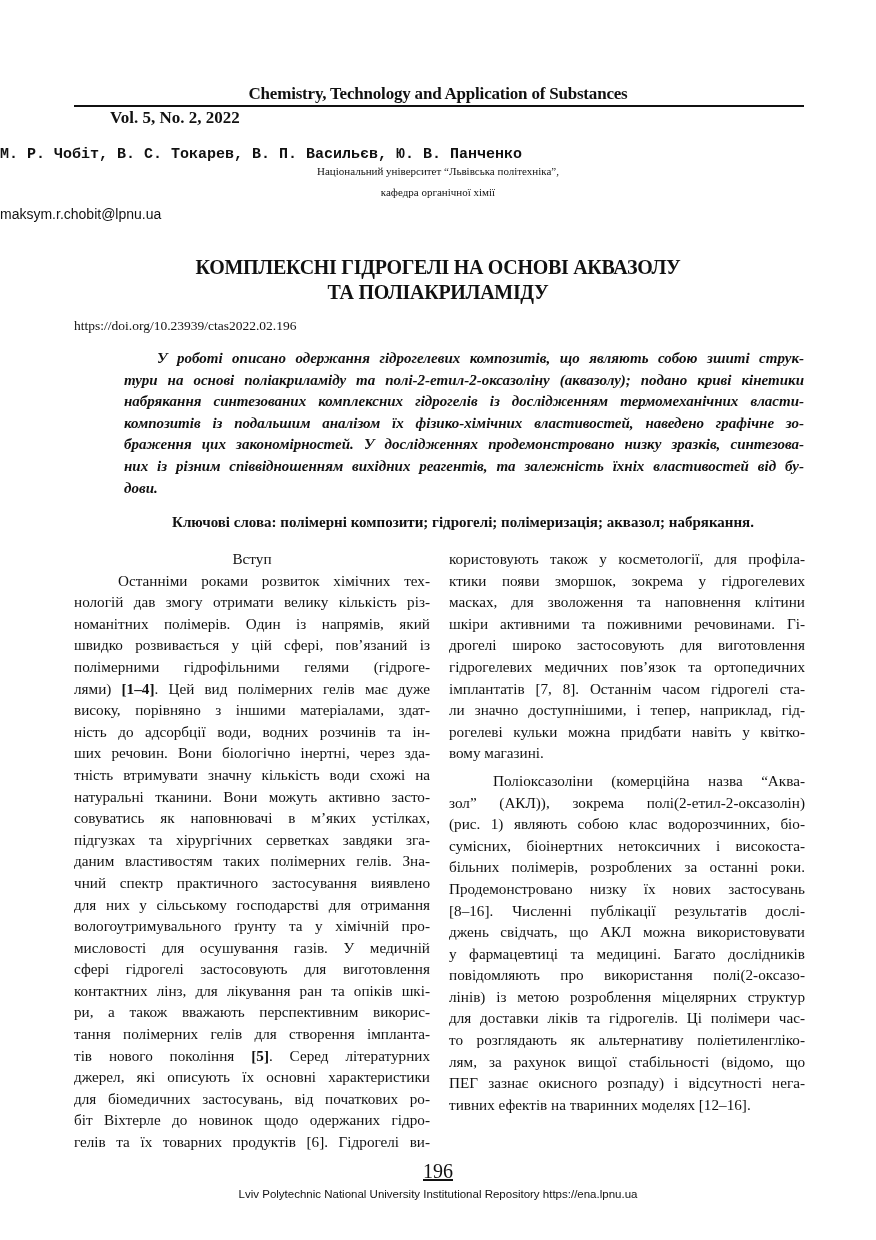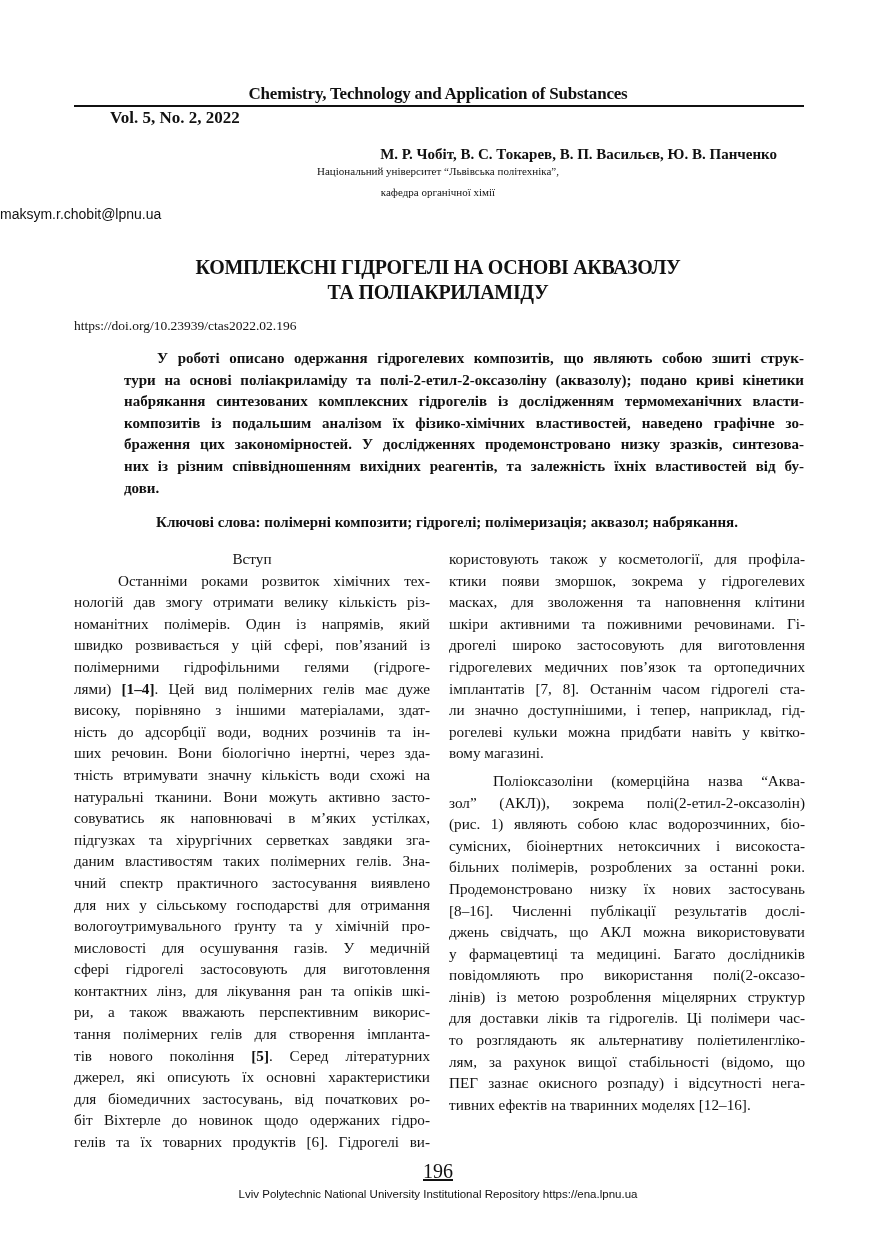--- a/index.html
+++ b/index.html
@@ -1,34 +1,34 @@
 <!DOCTYPE html>
 <html><head>
 <meta charset="utf-8">
 <style>
   html, body { margin: 0; padding: 0; background: #ffffff; }
   body { width: 876px; height: 1240px; position: relative; overflow: hidden; color: #111; font-family: "Liberation Serif", serif; }
   .page { position: absolute; left: 0; top: 0; width: 876px; height: 1240px; }
   .journal-title { position: absolute; left: 0; width: 876px; top: 84px; text-align: center; font-weight: bold; font-size: 17px; letter-spacing: -0.2px; }
   .rule { position: absolute; left: 74px; width: 730px; top: 105px; height: 0; border-top: 2px solid #111; }
   .issue { position: absolute; left: 74px; top: 108px; font-weight: bold; font-size: 17px; margin-left: 36px; }
-  .authors { position: absolute; left: 0; width: 777px; top: 146px; text-align: right; font-weight: bold; font-size: 15px; }
+  .authors { position: absolute; left: 0; width: 777px; top: 146px; text-align: left; font-weight: bold; font-size: 15px; font-family: Liberation Mono, monospace; }
   .affil { position: absolute; left: 0; width: 876px; text-align: center; font-size: 11px; }
   .affil.l1 { top: 165px; }
   .affil.l2 { top: 186px; }
   .email { position: absolute; left: 0; width: 876px; top: 206px; text-align: left; font-size: 14px; font-family: "Liberation Sans", sans-serif; }
   .title { position: absolute; left: 0; width: 876px; text-align: center; font-weight: bold; font-size: 20px; letter-spacing: -0.3px; }
   .title.l1 { top: 256px; }
   .title.l2 { top: 281px; }
   .doi { position: absolute; left: 74px; top: 318px; font-size: 13.5px; }
   .abstract { position: absolute; left: 124px; width: 680px; top: 348px; font-weight: bold; font-size: 15px; line-height: 21.6px; }
-  .abstract .ln { display: block; text-align: justify; text-align-last: justify; white-space: nowrap; height: 21.6px; }
+  .abstract .ln { display: block; text-align: justify; text-align-last: justify; white-space: nowrap; height: 21.6px; font-style: italic; }
   .abstract .ln.first { padding-left: 33px; }
   .abstract .ln.last { text-align-last: left; }
-  .keywords { position: absolute; left: 156px; top: 514px; font-weight: bold; font-size: 15px; }
+  .keywords { position: absolute; left: 172px; top: 514px; font-weight: bold; font-size: 15px; }
   .col { position: absolute; width: 356px; font-size: 15.2px; line-height: 21.6px; }
   .col.left { left: 74px; top: 548px; }
   .col.right { left: 449px; top: 548px; }
   .heading { display: block; text-align: center; font-weight: normal; height: 21.6px; }
   .col .ln { display: block; text-align: justify; text-align-last: justify; white-space: nowrap; height: 21.6px; }
   .col .ln.indent { padding-left: 44px; }
   .col .ln.last { text-align-last: left; }
   .col .ln.gap { margin-top: 6px; }
   b.ref { font-weight: bold; }
   .page-number { position: absolute; left: 0; width: 876px; top: 1160px; text-align: center; font-size: 20px; text-decoration: underline; }

